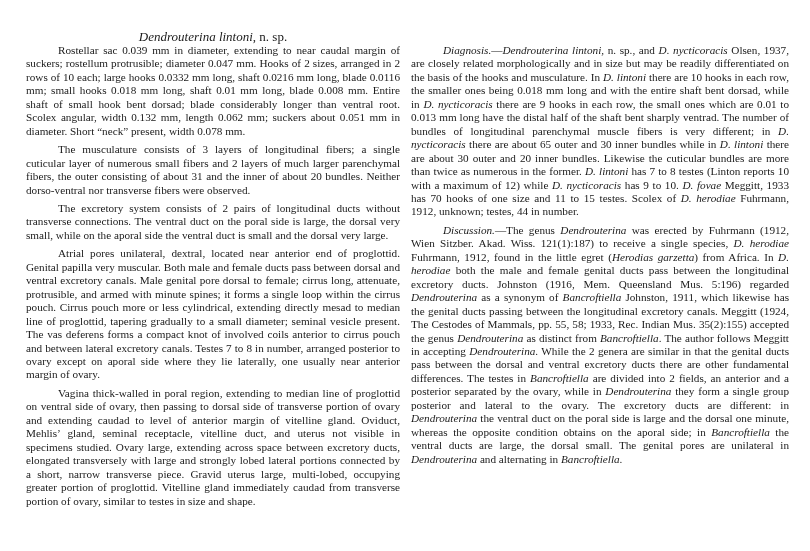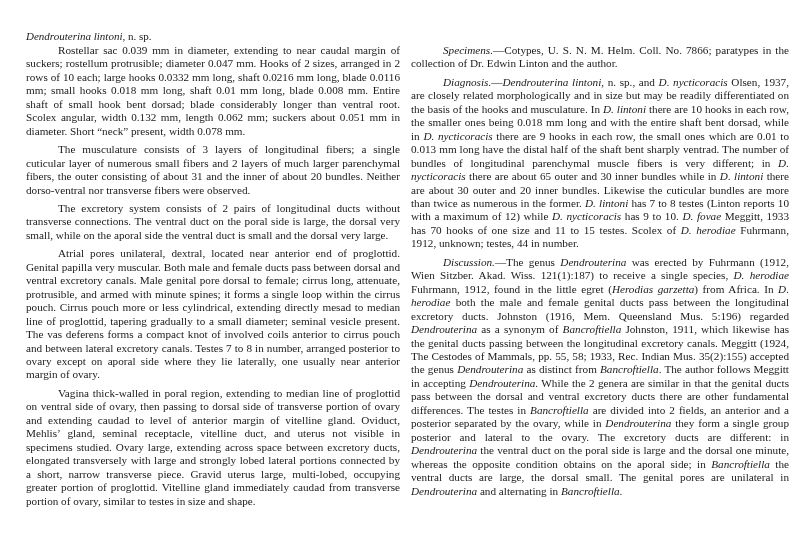--- a/index.html
+++ b/index.html
@@ -2,38 +2,37 @@
 <html><head>
 <meta charset="utf-8">
 <style>
   html, body { margin: 0; padding: 0; background: #ffffff; }
   body { width: 810px; height: 551px; overflow: hidden; position: relative;
          font-family: "Liberation Serif", "DejaVu Serif", serif; color: #1a1a1a; }
   .col { position: absolute; top: 44px; font-size: 11.2px; line-height: 13.45px;
          text-align: justify; hyphens: manual; }
   #left { left: 26px; width: 374px; }
   #right { left: 411px; width: 378px; top: 44px; }
-  .title { position: absolute; top: 30px; left: 26px; width: 374px; text-align: left;
-           font-size: 11px; line-height: 13px; }
+  .title { position: absolute; top: 30px; left: 26px; width: 374px; text-align: center;
+           font-size: 13px; line-height: 13px; }
   p { margin: 0 0 5px 0; text-indent: 32px; }
   p.tight { margin-bottom: 3px; }
   i { font-style: italic; }
 </style>
 </head>
 <body>
 
 <div class="title"><i>Dendrouterina lintoni</i><span>, n. sp.</span></div>
 
 <div class="col" id="left">
   <p><span>Rostellar sac 0.039 mm in diameter, extending to near caudal margin of suckers; rostellum protrusible; diameter 0.047 mm. Hooks of 2 sizes, arranged in 2 rows of 10 each; large hooks 0.0332 mm long, shaft 0.0216 mm long, blade 0.0116 mm; small hooks 0.018 mm long, shaft 0.01 mm long, blade 0.008 mm. Entire shaft of small hook bent dorsad; blade considerably longer than ventral root. Scolex angular, width 0.132 mm, length 0.062 mm; suckers about 0.051 mm in diameter. Short “neck” present, width 0.078 mm.</span></p>
   <p><span>The musculature consists of 3 layers of longitudinal fibers; a single cuticular layer of numerous small fibers and 2 layers of much larger parenchymal fibers, the outer consisting of about 31 and the inner of about 20 bundles. Neither dorso-ventral nor transverse fibers were observed.</span></p>
   <p><span>The excretory system consists of 2 pairs of longitudinal ducts without transverse connections. The ventral duct on the poral side is large, the dorsal very small, while on the aporal side the ventral duct is small and the dorsal very large.</span></p>
   <p><span>Atrial pores unilateral, dextral, located near anterior end of proglottid. Genital papilla very muscular. Both male and female ducts pass between dorsal and ventral excretory canals. Male genital pore dorsal to female; cirrus long, attenuate, protrusible, and armed with minute spines; it forms a single loop within the cirrus pouch. Cirrus pouch more or less cylindrical, extending directly mesad to median line of proglottid, tapering gradually to a small diameter; seminal vesicle present. The vas deferens forms a compact knot of involved coils anterior to cirrus pouch and between lateral excretory canals. Testes 7 to 8 in number, arranged posterior to ovary except on aporal side where they lie laterally, one usually near anterior margin of ovary.</span></p>
   <p><span>Vagina thick-walled in poral region, extending to median line of proglottid on ventral side of ovary, then passing to dorsal side of transverse portion of ovary and extending caudad to level of anterior margin of vitelline gland. Oviduct, Mehlis’ gland, seminal receptacle, vitelline duct, and uterus not visible in specimens studied. Ovary large, extending across space between excretory ducts, elongated transversely with large and strongly lobed lateral portions connected by a short, narrow transverse piece. Gravid uterus large, multi-lobed, occupying greater portion of proglottid. Vitelline gland immediately caudad from transverse portion of ovary, similar to testes in size and shape.</span></p>
 
 </div>
 
 <div class="col" id="right">
-  <p><i>Specimens.</i><span>—Cotypes, U. S. N. M. Helm. Coll. No. 7866; paratypes in the collection of Dr. Edwin Linton and the author.</span></p>
   <p><i>Diagnosis.</i><span>—</span><i>Dendrouterina lintoni</i><span>, n. sp., and </span><i>D. nycticoracis</i><span> Olsen, 1937, are closely related morphologically and in size but may be readily differentiated on the basis of the hooks and musculature. In </span><i>D. lintoni</i><span> there are 10 hooks in each row, the smaller ones being 0.018 mm long and with the entire shaft bent dorsad, while in </span><i>D. nycticoracis</i><span> there are 9 hooks in each row, the small ones which are 0.01 to 0.013 mm long have the distal half of the shaft bent sharply ventrad. The number of bundles of longitudinal parenchymal muscle fibers is very different; in </span><i>D. nycticoracis</i><span> there are about 65 outer and 30 inner bundles while in </span><i>D. lintoni</i><span> there are about 30 outer and 20 inner bundles. Likewise the cuticular bundles are more than twice as numerous in the former. </span><i>D. lintoni</i><span> has 7 to 8 testes (Linton reports 10 with a maximum of 12) while </span><i>D. nycticoracis</i><span> has 9 to 10. </span><i>D. fovae</i><span> Meggitt, 1933 has 70 hooks of one size and 11 to 15 testes. Scolex of </span><i>D. herodiae</i><span> Fuhrmann, 1912, unknown; testes, 44 in number.</span></p>
   <p><i>Discussion.</i><span>—The genus </span><i>Dendrouterina</i><span> was erected by Fuhrmann (1912, Wien Sitzber. Akad. Wiss. 121(1):187) to receive a single species, </span><i>D. herodiae</i><span> Fuhrmann, 1912, found in the little egret (</span><i>Herodias garzetta</i><span>) from Africa. In </span><i>D. herodiae</i><span> both the male and female genital ducts pass between the longitudinal excretory ducts. Johnston (1916, Mem. Queensland Mus. 5:196) regarded </span><i>Dendrouterina</i><span> as a synonym of </span><i>Bancroftiella</i><span> Johnston, 1911, which likewise has the genital ducts passing between the longitudinal excretory canals. Meggitt (1924, The Cestodes of Mammals, pp. 55, 58; 1933, Rec. Indian Mus. 35(2):155) accepted the genus </span><i>Dendrouterina</i><span> as distinct from </span><i>Bancroftiella</i><span>. The author follows Meggitt in accepting </span><i>Dendrouterina</i><span>. While the 2 genera are similar in that the genital ducts pass between the dorsal and ventral excretory ducts there are other fundamental differences. The testes in </span><i>Bancroftiella</i><span> are divided into 2 fields, an anterior and a posterior separated by the ovary, while in </span><i>Dendrouterina</i><span> they form a single group posterior and lateral to the ovary. The excretory ducts are different: in </span><i>Dendrouterina</i><span> the ventral duct on the poral side is large and the dorsal one minute, whereas the opposite condition obtains on the aporal side; in </span><i>Bancroftiella</i><span> the ventral ducts are large, the dorsal small. The genital pores are unilateral in </span><i>Dendrouterina</i><span> and alternating in </span><i>Bancroftiella</i><span>.</span></p>
 
 </div>
 
 </body></html>

